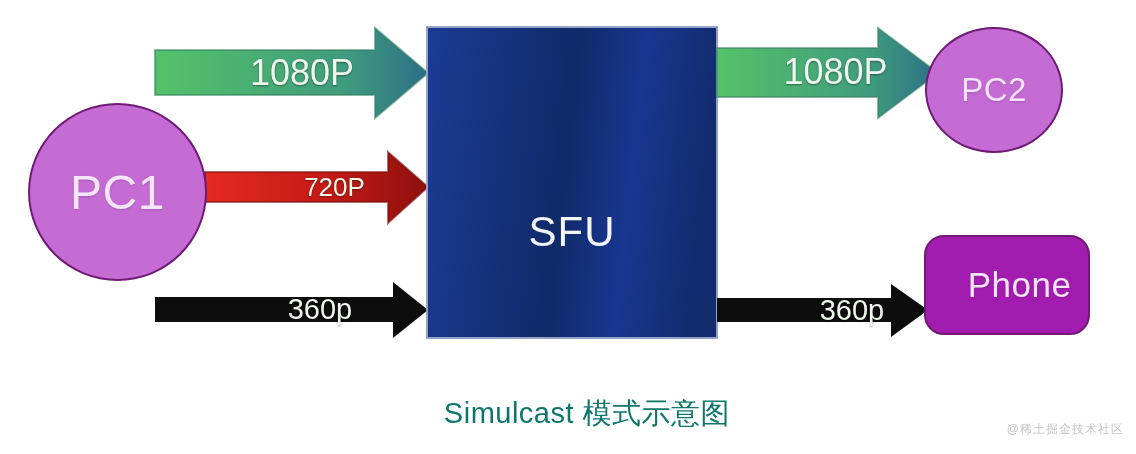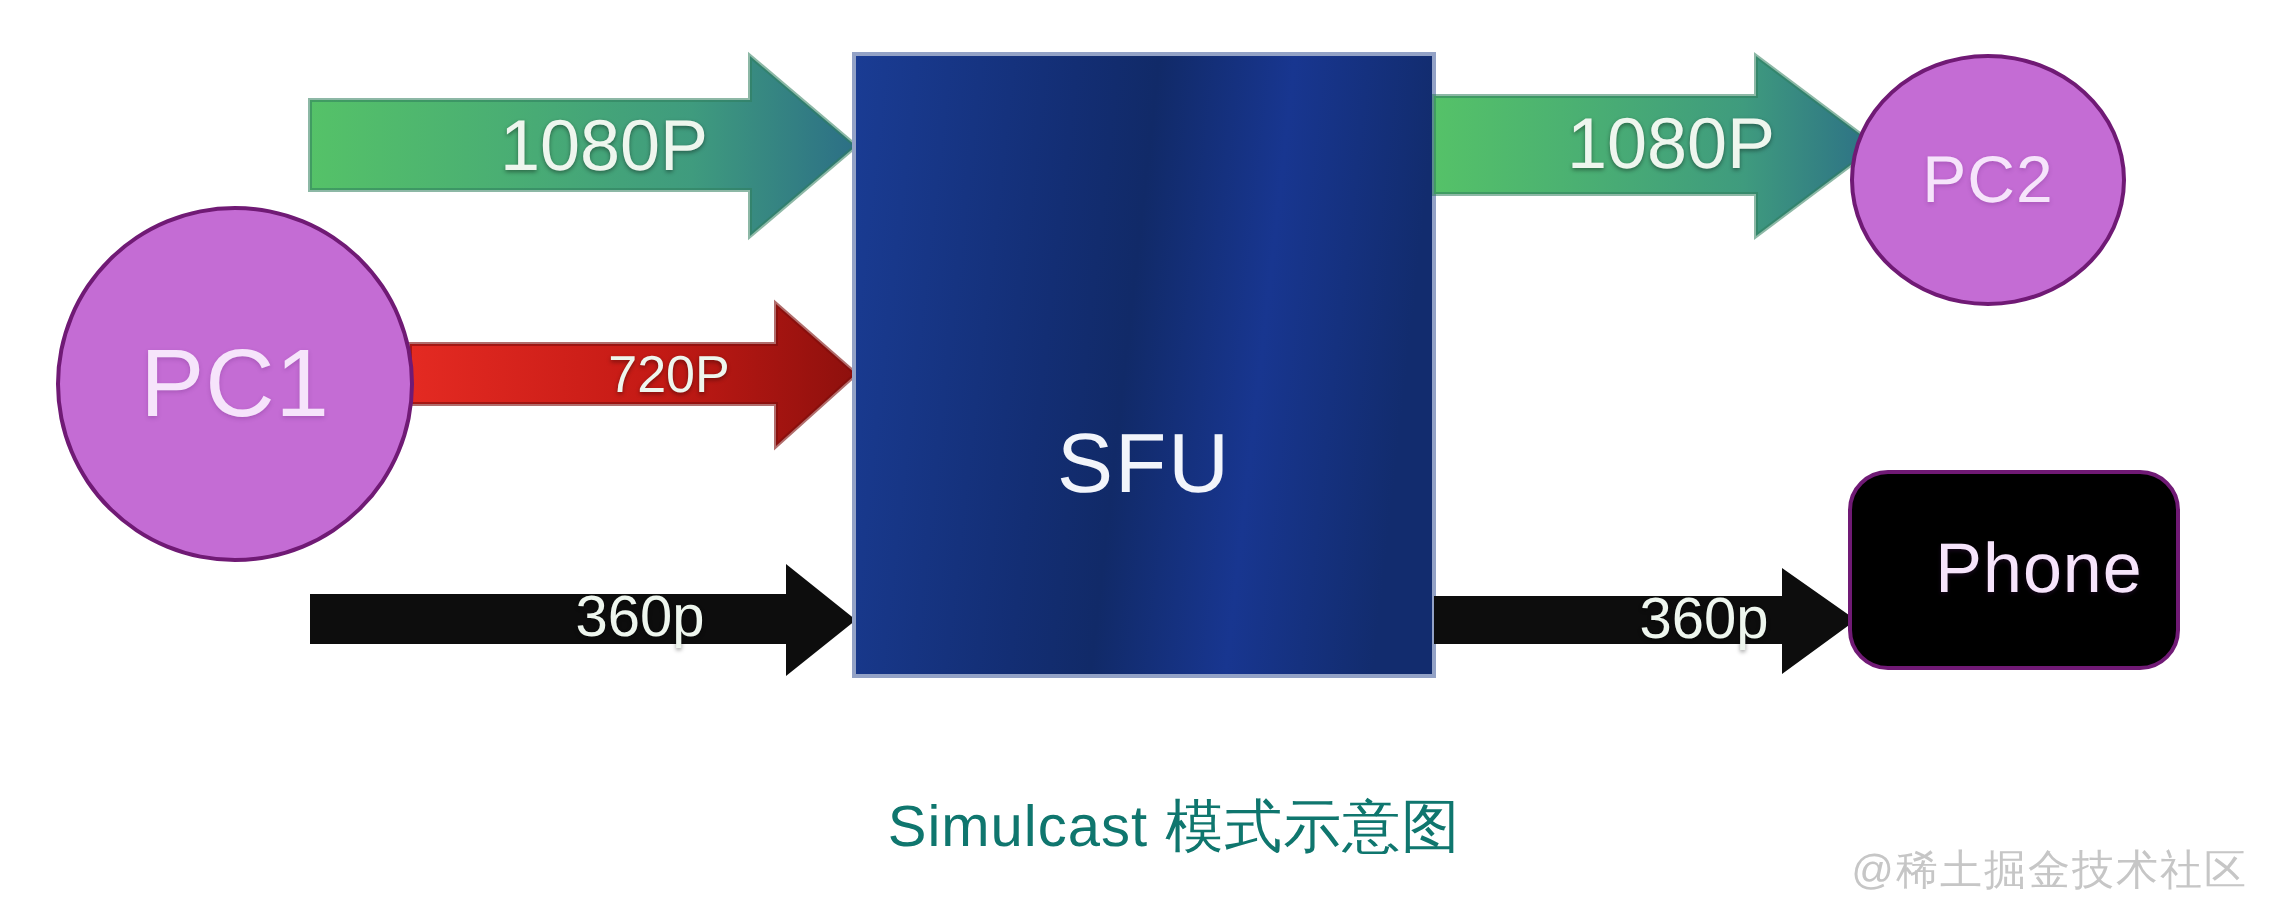--- a/index.html
+++ b/index.html
@@ -55,21 +55,21 @@
   .caption {
     position: absolute;
     left: 187px; top: 394px; width: 800px;
     text-align: center;
     font-size: 29px;
     letter-spacing: 0.5px;
   }
   .watermark {
     position: absolute;
     right: 12px; top: 421px;
-    font-size: 21px;
+    font-size: 12px;
     letter-spacing: 1px;
   }
 </style>
 </head>
 <body>
 
 <div class="stage">
 
   <svg class="arrow-layer" viewBox="0 0 1136 454">
     <defs>
@@ -108,21 +108,21 @@
   <div class="node node-pc1" style="background-color: rgb(196, 108, 212);">
     <span class="node-label" style="color: rgb(246, 228, 251);">PC1</span>
   </div>
 
   <div class="sfu-label">SFU</div>
 
   <div class="node node-pc2" style="background-color: rgb(196, 108, 212);">
     <span class="node-label" style="color: rgb(246, 228, 251);">PC2</span>
   </div>
 
-  <div class="node node-phone" style="background-color: #000000; padding-left: 25px;">
+  <div class="node node-phone" style="background-color: #a21caf; padding-left: 25px;">
     <span class="node-label" style="color: rgb(246, 228, 251);">Phone</span>
   </div>
 
   <div class="arrow-label al-1080-left" style="color: rgb(238, 246, 238);">1080P</div>
 
   <div class="arrow-label al-720-left" style="color: rgb(238, 246, 238);">720P</div>
 
   <div class="arrow-label al-360-left" style="color: rgb(238, 246, 238);">360p</div>
 
   <div class="arrow-label al-1080-right" style="color: rgb(238, 246, 238);">1080P</div>

